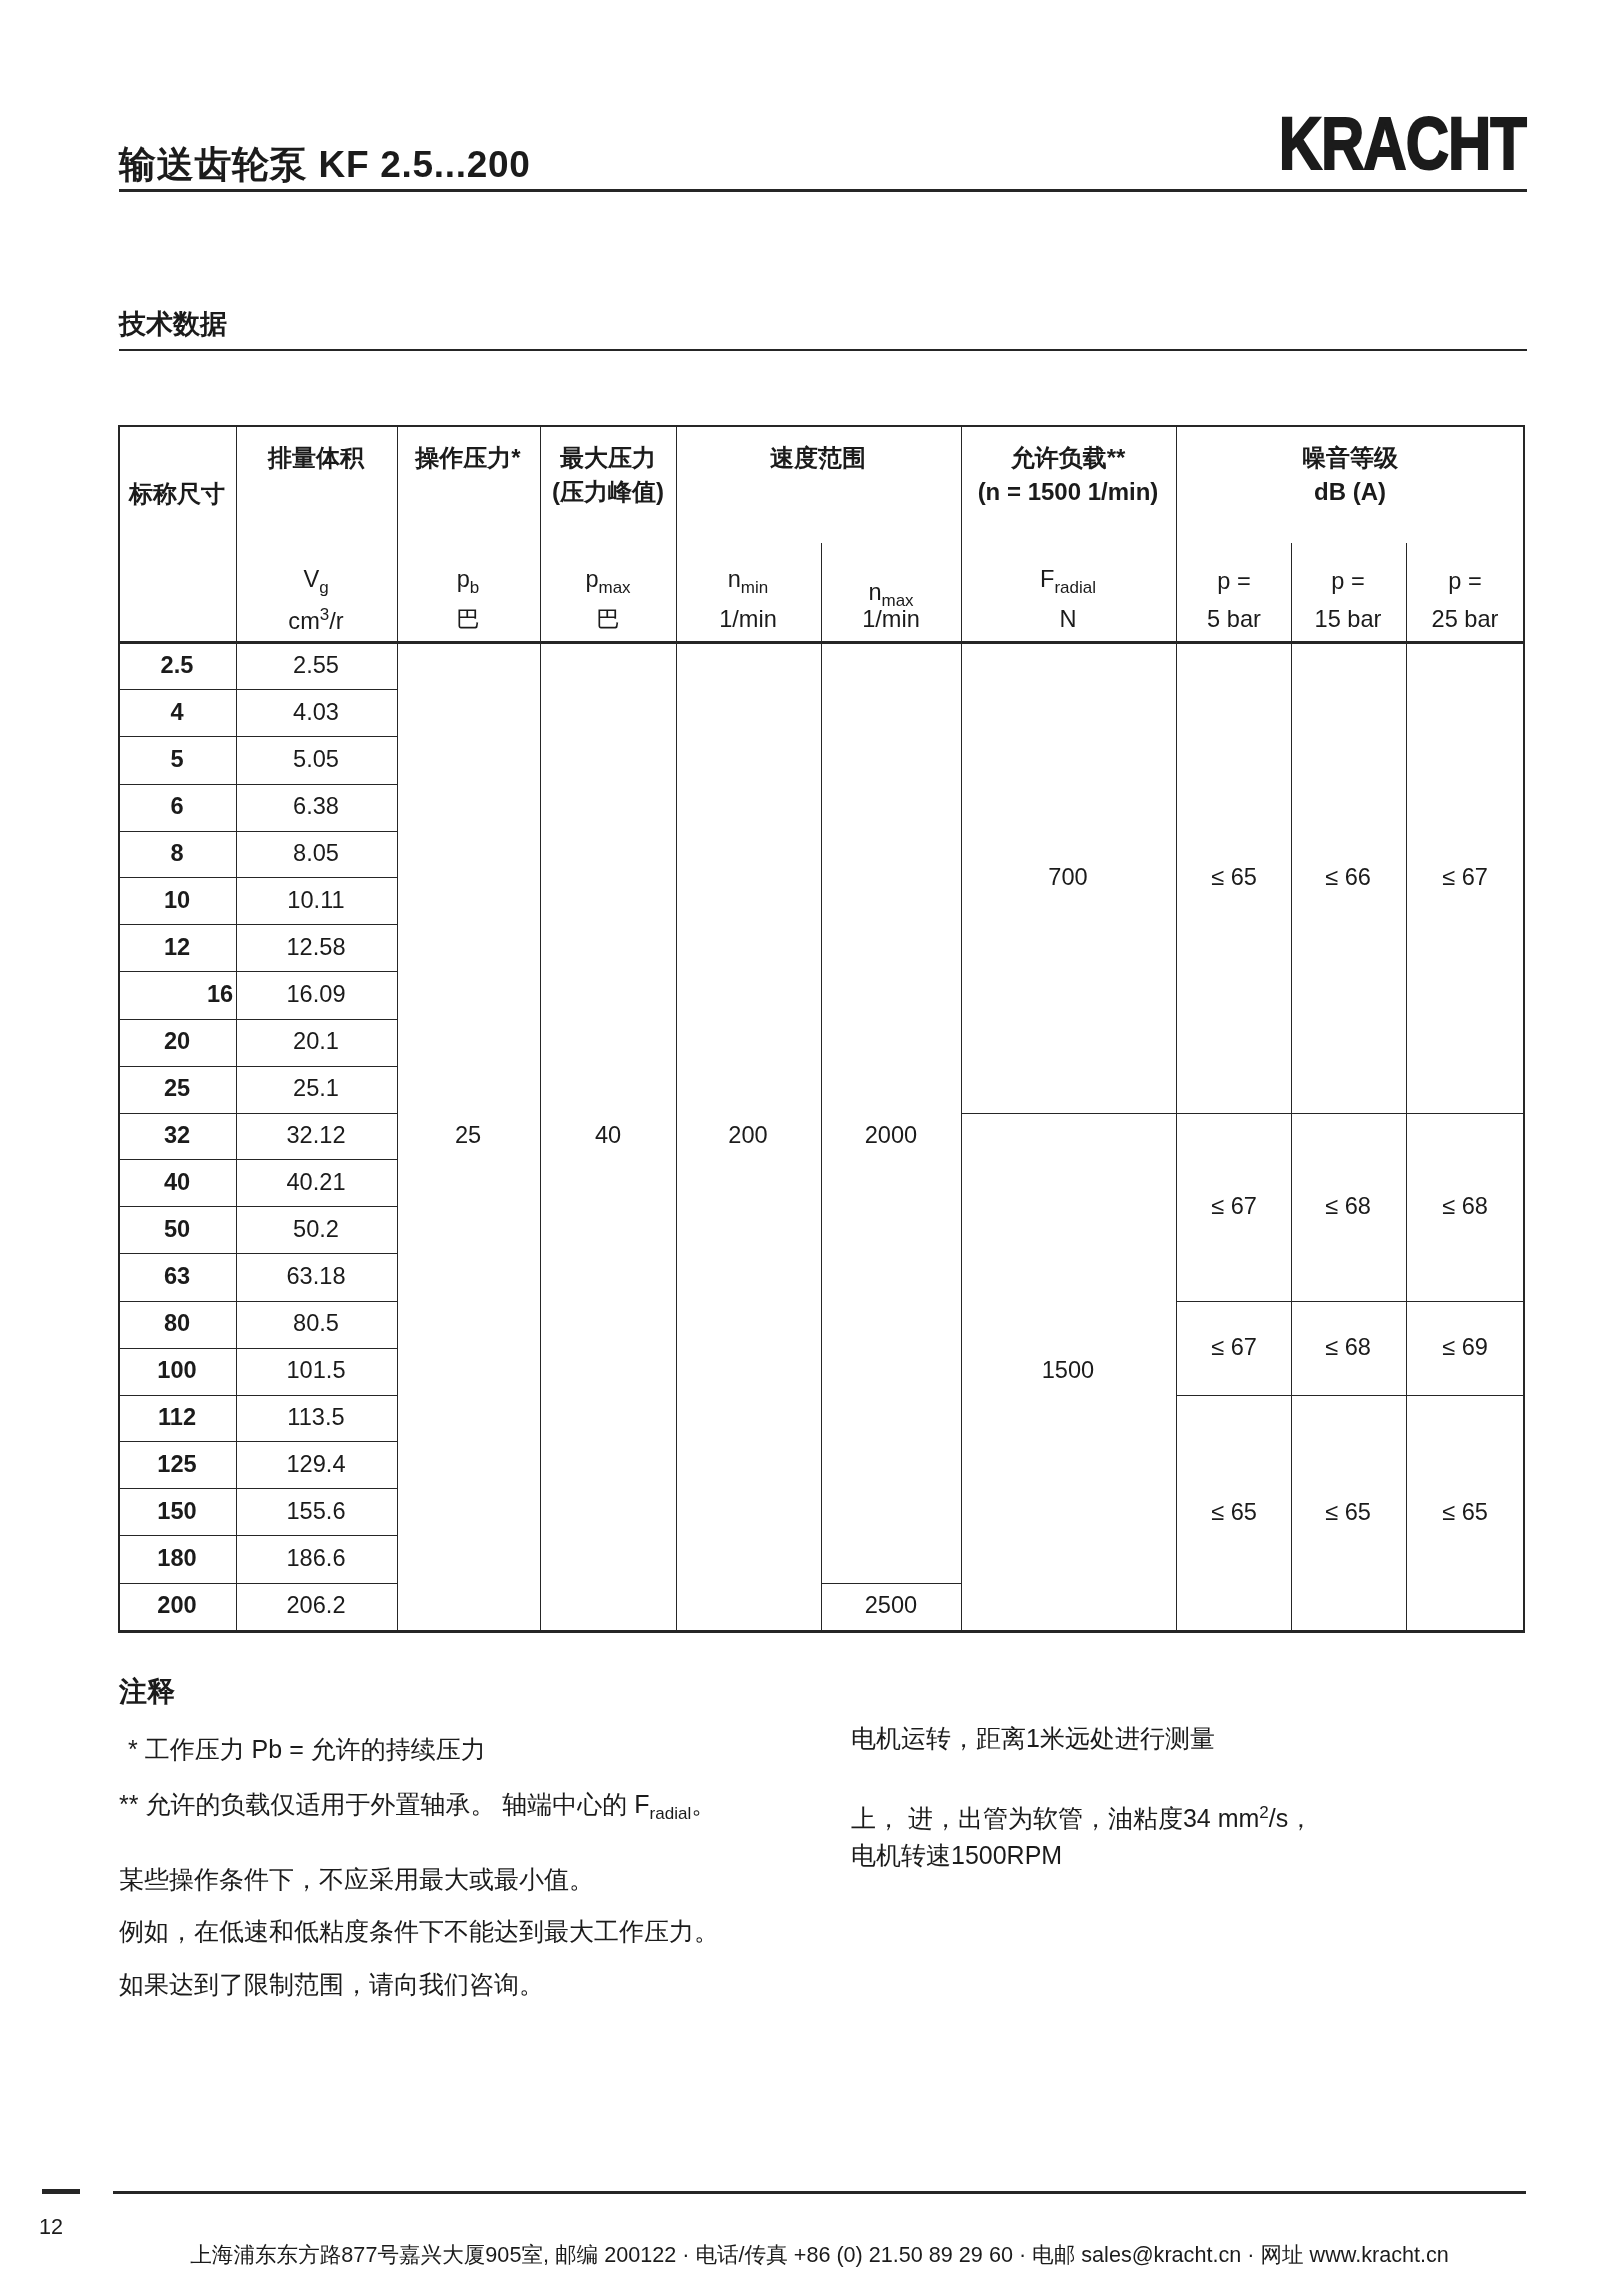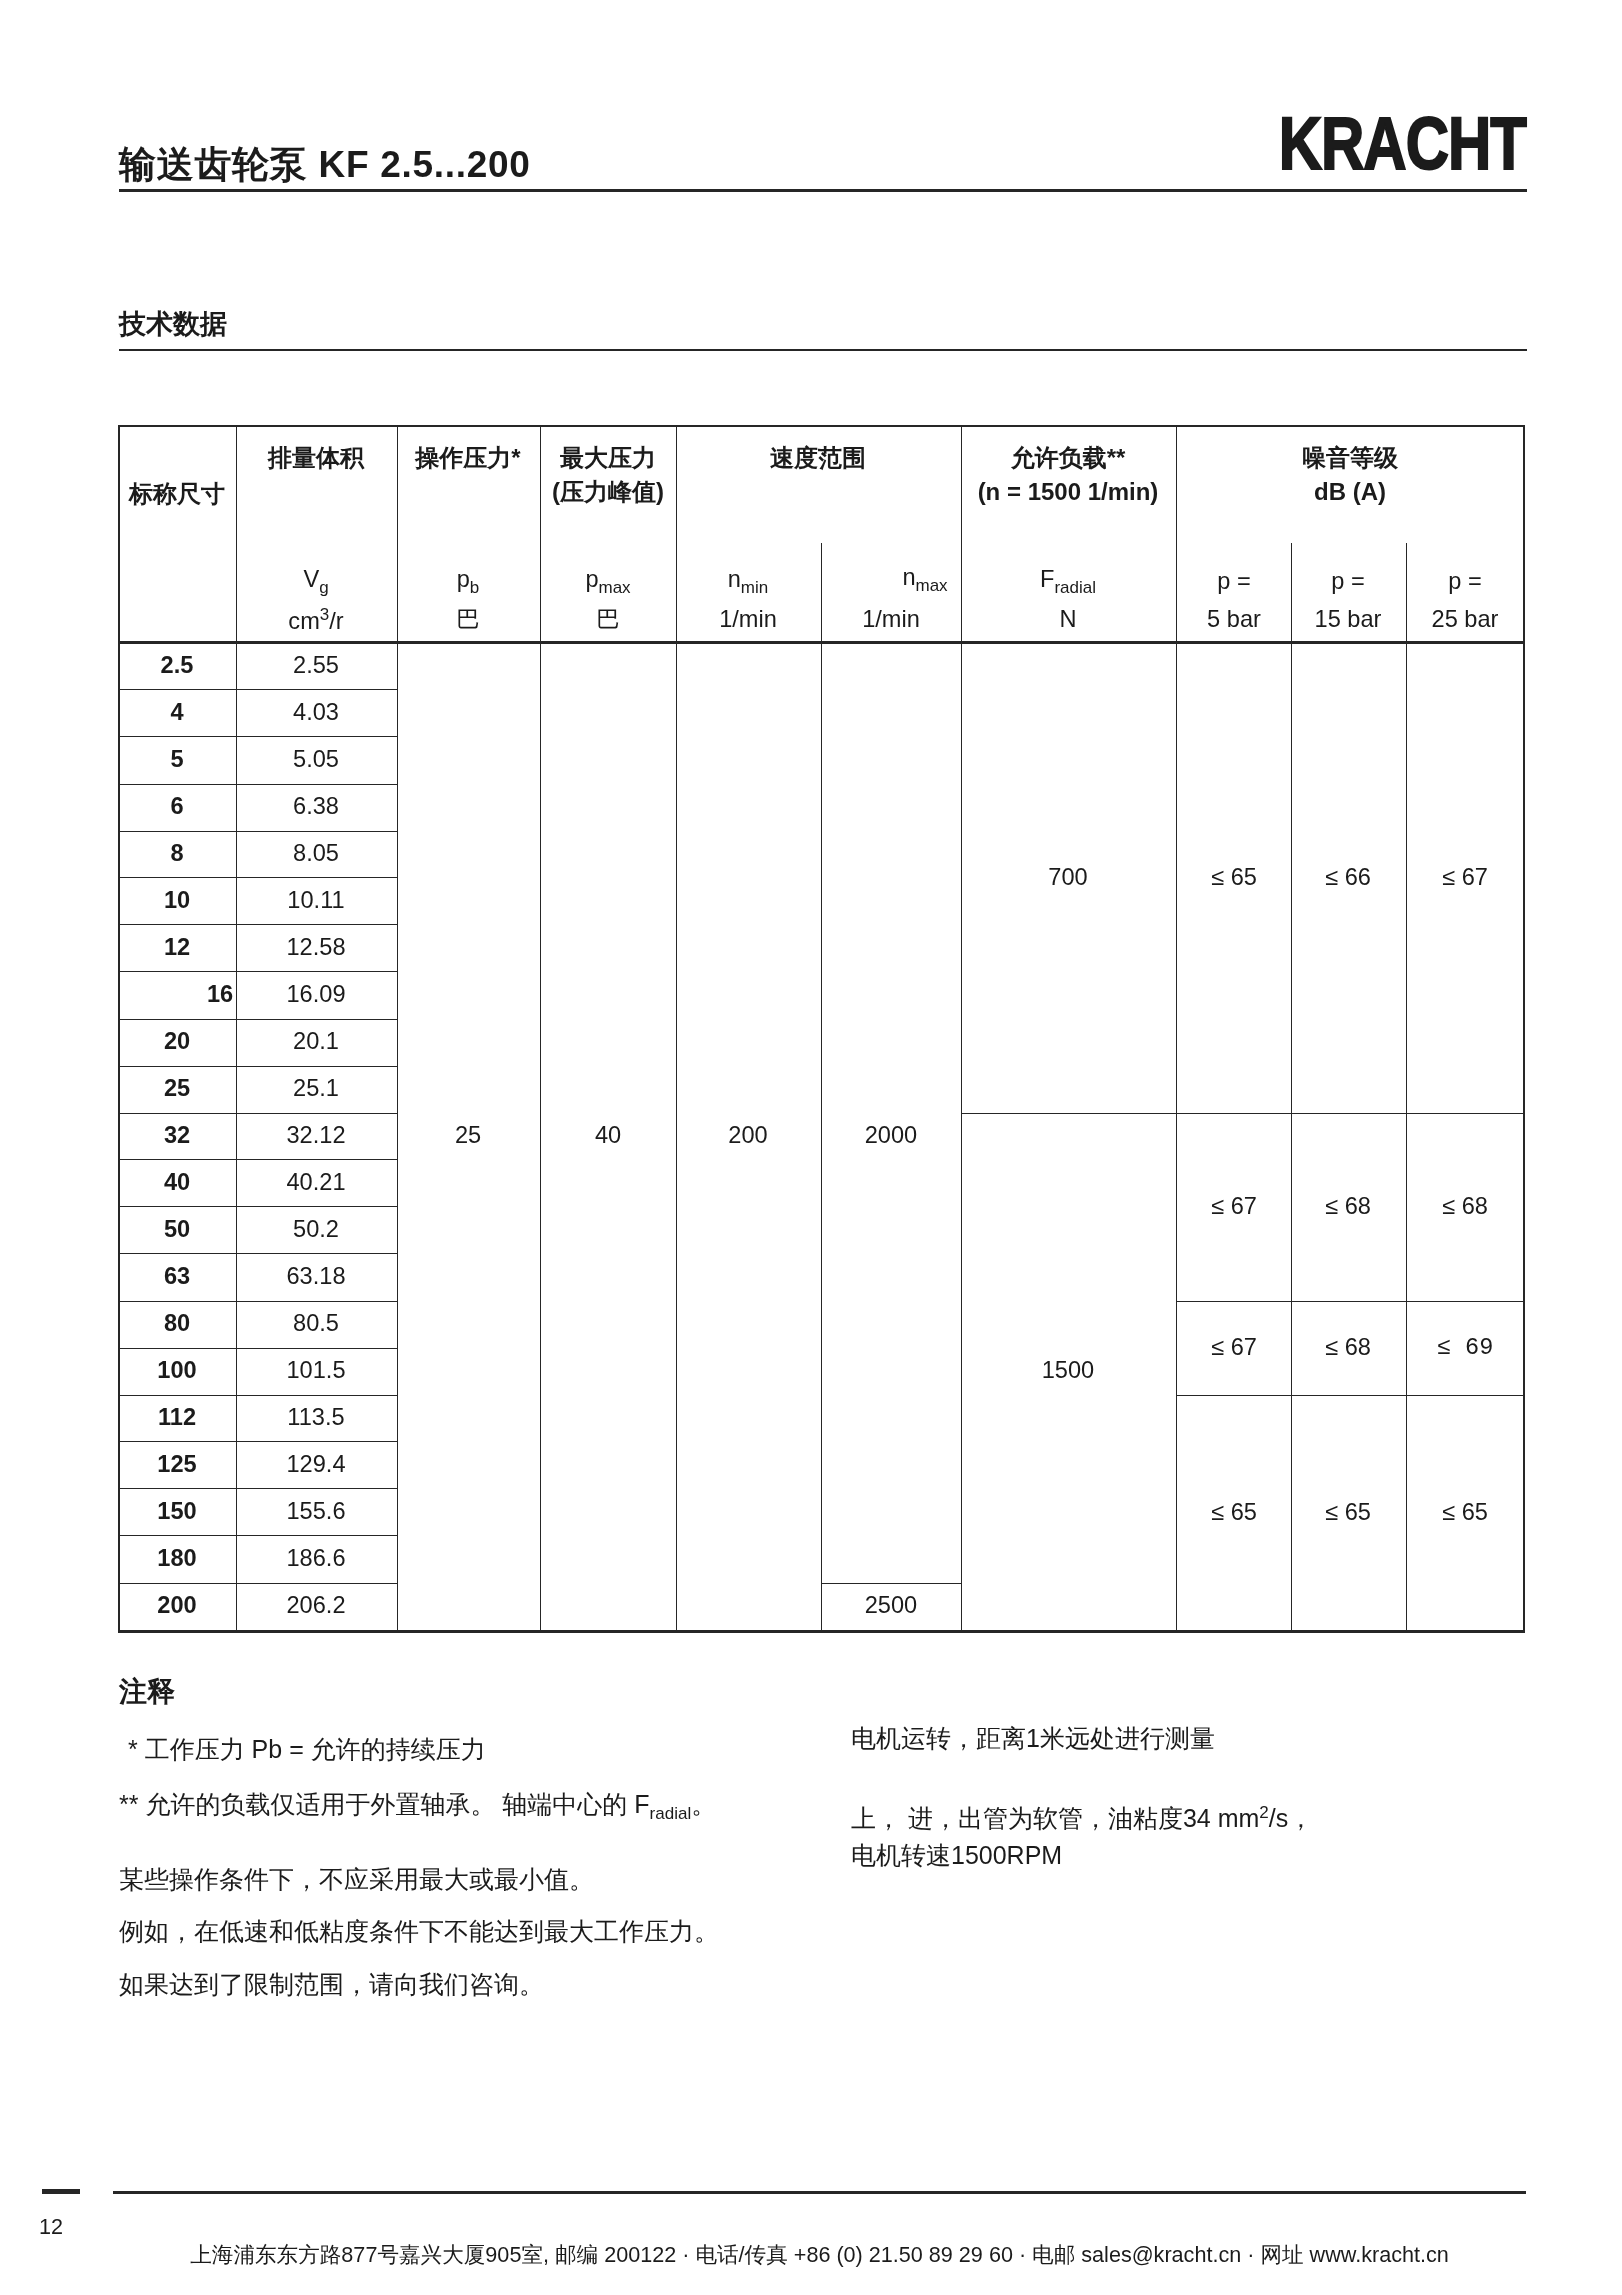--- a/index.html
+++ b/index.html
@@ -93,21 +93,21 @@
     <div class="c hd" style="left:1232px;top:67px;">dB (A)</div>
 
     <div class="c" style="left:198px;top:157px;"><span>V</span><sub>g</sub></div>
     <div class="c" style="left:198px;top:195px;"><span>cm</span><sup>3</sup><span>/r</span></div>
     <div class="c" style="left:350px;top:157px;"><span>p</span><sub>b</sub></div>
     <div class="c" style="left:350px;top:195px;">巴</div>
     <div class="c" style="left:490px;top:157px;"><span>p</span><sub>max</sub></div>
     <div class="c" style="left:490px;top:195px;">巴</div>
     <div class="c" style="left:630px;top:157px;"><span>n</span><sub>min</sub></div>
     <div class="c" style="left:630px;top:195px;">1/min</div>
-    <div class="c" style="left:773px;top:155px;margin-left:34px;"><span>n</span><sub>max</sub></div>
+    <div class="c" style="left:773px;top:170px;"><span>n</span><sub>max</sub></div>
     <div class="c" style="left:773px;top:195px;">1/min</div>
     <div class="c" style="left:950px;top:157px;"><span>F</span><sub>radial</sub></div>
     <div class="c" style="left:950px;top:195px;">N</div>
     <div class="c" style="left:1116px;top:157px;">p =</div>
     <div class="c" style="left:1116px;top:195px;">5 bar</div>
     <div class="c" style="left:1230px;top:157px;">p =</div>
     <div class="c" style="left:1230px;top:195px;">15 bar</div>
     <div class="c" style="left:1347px;top:157px;">p =</div>
     <div class="c" style="left:1347px;top:195px;">25 bar</div>
 
@@ -163,21 +163,21 @@
     <div class="c" style="left:950px;top:946px;">1500</div>
 
     <div class="c" style="left:1116px;top:453px;">≤ 65</div>
     <div class="c" style="left:1230px;top:453px;">≤ 66</div>
     <div class="c" style="left:1347px;top:453px;">≤ 67</div>
     <div class="c" style="left:1116px;top:782px;">≤ 67</div>
     <div class="c" style="left:1230px;top:782px;">≤ 68</div>
     <div class="c" style="left:1347px;top:782px;">≤ 68</div>
     <div class="c" style="left:1116px;top:923px;">≤ 67</div>
     <div class="c" style="left:1230px;top:923px;">≤ 68</div>
-    <div class="c" style="left:1347px;top:923px;font-family:Liberation Mono, monospace;">≤ 69</div>
+    <div class="c" style="left:1347px;top:923px;">≤ 69</div>
     <div class="c" style="left:1116px;top:1088px;">≤ 65</div>
     <div class="c" style="left:1230px;top:1088px;">≤ 65</div>
     <div class="c" style="left:1347px;top:1088px;">≤ 65</div>
   </div>
 
   <div class="note b" style="left:119px;top:1676px;font-size:28px;">注释</div>
   <div class="note" style="left:128px;top:1735px;">* 工作压力 Pb = 允许的持续压力</div>
   <div class="note" style="left:119px;top:1790px;"><span>** 允许的负载仅适用于外置轴承。 轴端中心的 F</span><sub>radial</sub><span>。</span></div>
   <div class="note" style="left:119px;top:1865px;">某些操作条件下，不应采用最大或最小值。</div>
   <div class="note" style="left:119px;top:1917px;">例如，在低速和低粘度条件下不能达到最大工作压力。</div>

